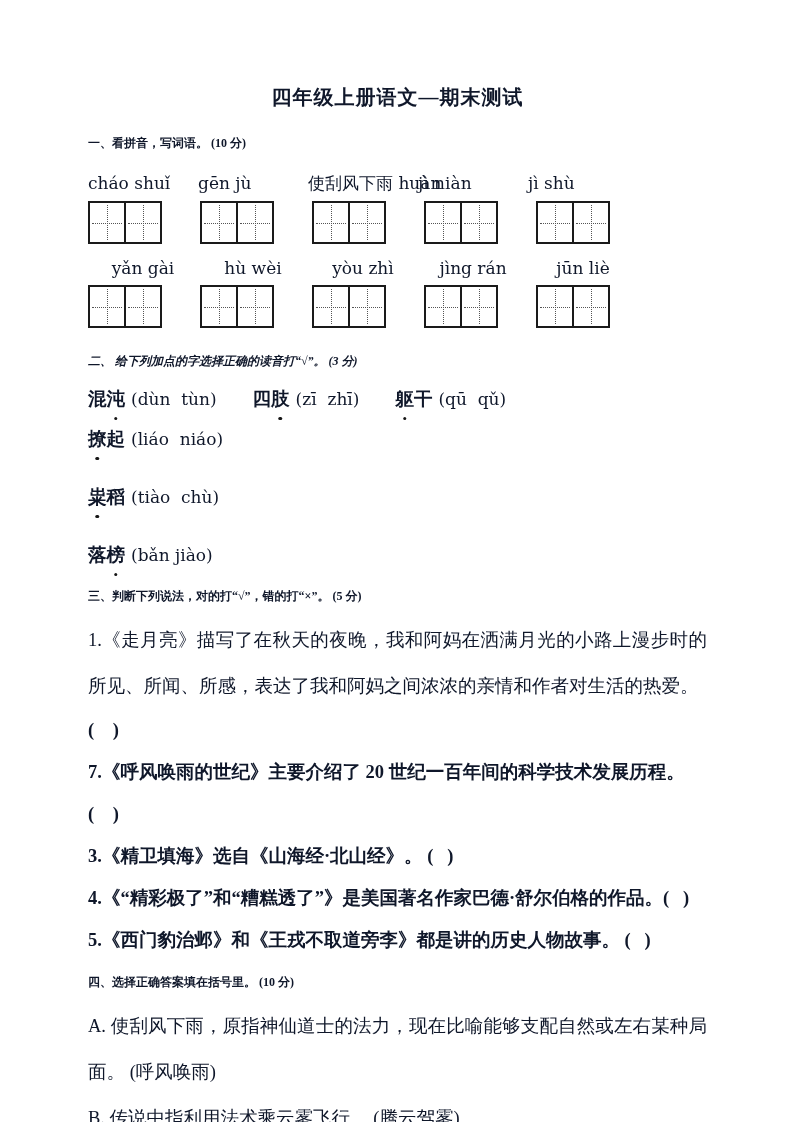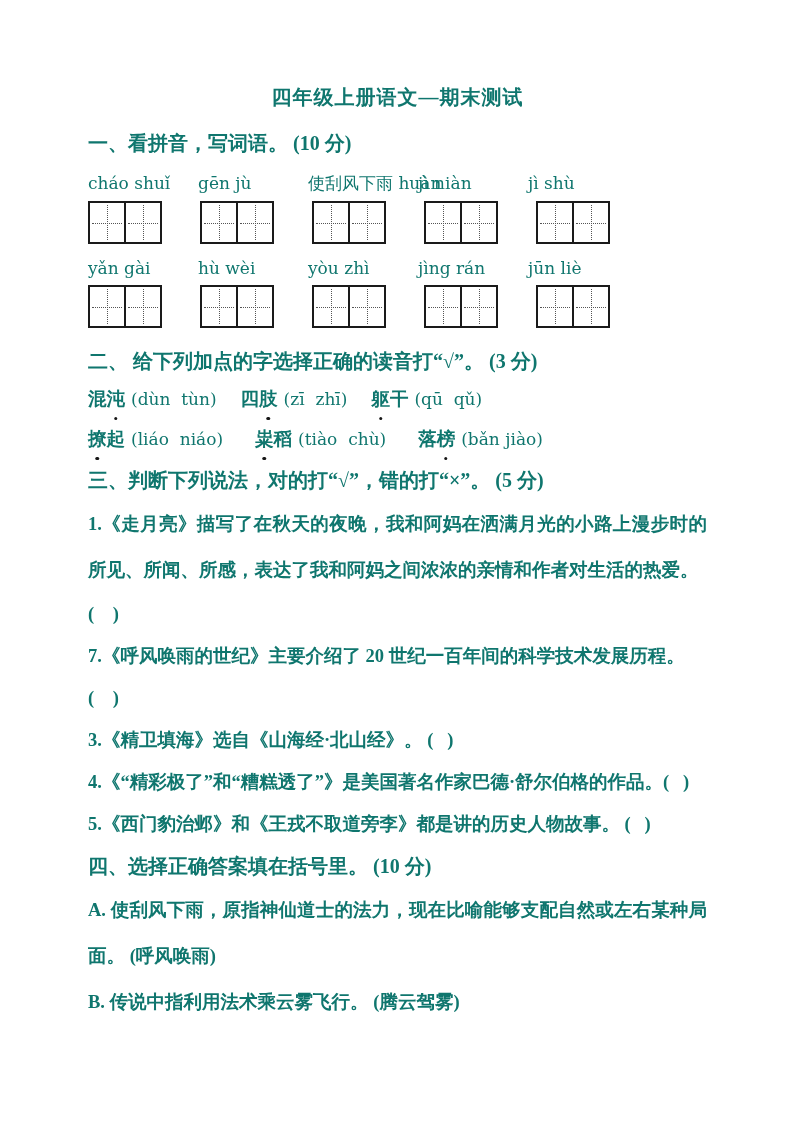--- a/index.html
+++ b/index.html
@@ -2,78 +2,78 @@
 <html><head>
 <meta charset="utf-8">
 <style>
   html,body { margin:0; padding:0; background:#ffffff; }
   .page {
     position:relative;
     width:793px; height:1122px;
     box-sizing:border-box;
     padding:84px 86px 0 88px;
     background:#ffffff;
-    color:#0f766e;
+    color:#0f172a;
     font-family:"Liberation Serif","DejaVu Serif",serif;
     overflow:hidden;
   }
   .title {
     margin:0;
     text-align:center;
     font-size:20px;
     font-weight:700;
     letter-spacing:1px;
   }
   .heading {
-    font-size:20px;
+    font-size:12px;
     font-weight:600;
     line-height:42px;
     margin:0;
   }
   .s1-heading { margin-top:20px; line-height:24px; }
   .pinyin-row {
     display:flex;
     margin-top:17px;
     font-family:"DejaVu Serif","Liberation Serif",serif;
     font-size:17px;
     line-height:22px;
     white-space:nowrap;
   }
   .pinyin-col { width:110px; flex:0 0 auto; }
   .grid-row { display:flex; gap:38px; margin-top:7px; }
   .grid-row.second { margin-top:6px; }
-  .pinyin-row.second { margin-top:13px; }
+  .pinyin-row.second { margin-top:13px;text-align:center; }
   .tian {
     display:flex;
     box-sizing:border-box;
     width:74px; height:43px;
     border:2px solid #1a1a1a;
     background:#fff;
     flex:0 0 auto;
   }
   .cell { position:relative; width:50%; height:100%; }
   .cell + .cell { border-left:2px solid #1a1a1a; }
   .cell::before {
     content:""; position:absolute; top:2px; bottom:2px; left:50%;
     border-left:1px dotted #555;
   }
   .cell::after {
     content:""; position:absolute; left:2px; right:2px; top:50%;
     border-top:1px dotted #555;
   }
-  .s2-heading { margin-top:15px; line-height:36px; }
+  .s2-heading { margin-top:15px; line-height:36px;font-style:italic; }
   .pron-row {
     display:flex;
-    gap:24px;
+    gap:36px;
     line-height:40px;
     font-size:18.5px;
     font-weight:600;
     white-space:nowrap;
   }
-  .pron-row.second { gap:32px; }
+  .pron-row.second { gap:18px;flex-direction:column; }
   .pron-item { flex:0 0 auto; }
   .dotchar { position:relative; display:inline-block; }
   .dotchar::after {
     content:""; position:absolute; left:50%; bottom:-1px;
     transform:translateX(-50%);
     width:3.5px; height:3.5px; border-radius:50%; background:#161616;
   }
   .opts {
     font-weight:400;
     font-size:17px;
@@ -81,21 +81,21 @@
     margin-left:6px;
   }
   .line {
     font-size:18.5px;
     font-weight:600;
     line-height:42px;
     margin:0;
   }
   .para {
     font-size:18.5px;
-    font-weight:700;
+    font-weight:400;
     line-height:46px;
     margin:0;
     text-align:justify;
   }
 </style>
 </head>
 <body>
 
 <div class="page">
 

